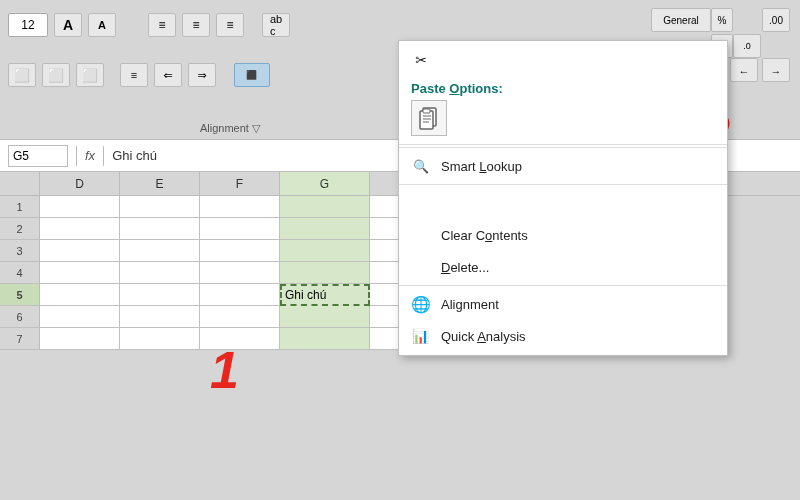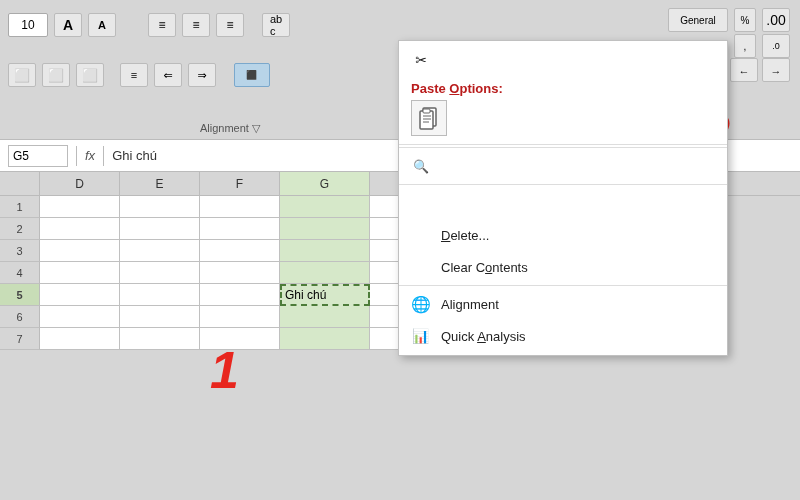--- a/index.html
+++ b/index.html
@@ -220,21 +220,21 @@
       flex-shrink: 0;
     }
 
     .menu-label {
       flex: 1;
     }
 
     .paste-options-label {
       font-size: 13px;
       font-weight: bold;
-      color: #b91c1c;
+      color: #0f766e;
       margin-bottom: 4px;
     }
 
     .paste-icons-row {
       display: flex;
       gap: 4px;
       margin-top: 2px;
     }
 
     .paste-icon-box {
@@ -271,44 +271,44 @@
       text-decoration: underline;
     }
   </style>
 </head>
 <body>
 
 <div class="ribbon">
 
   <div class="ribbon-row1">
     <div class="font-size-box">
-      <span>10</span>
+      <span>12</span>
     </div>
     <div class="ribbon-btn" style="font-size:14px; font-weight:bold;">A</div>
     <div class="ribbon-btn" style="font-size:11px; font-weight:bold;">A</div>
 
     <div style="width:20px;"></div>
 
     <div class="ribbon-btn" style="font-size:12px;">≡</div>
     <div class="ribbon-btn" style="font-size:12px;">≡</div>
     <div class="ribbon-btn" style="font-size:12px;">≡</div>
 
     <div style="width:6px;"></div>
 
     <div class="ribbon-btn" style="font-size:11px;">ab<br>c</div>
     <div style="width:4px;"></div>
 
-    <div style="position:absolute; right:10px; top:8px; display:flex; gap:6px;">
+    <div style="position:absolute; right:10px; top:8px; display:flex; ">
       <div class="ribbon-btn" style="width:60px; font-size:10px;">General</div>
       <div style="display:flex; flex-direction:column; gap:2px;">
         <div class="ribbon-btn" style="font-size:10px; width:22px;">%</div>
         <div class="ribbon-btn" style="font-size:10px; width:22px;">,</div>
       </div>
       <div style="display:flex; flex-direction:column; gap:2px;">
-        <div class="ribbon-btn" style="font-size:14px;">.00</div>
+        <div class="ribbon-btn" style="font-size:10px;margin-left:29px;">.00</div>
         <div class="ribbon-btn" style="font-size:9px;">.0</div>
       </div>
     </div>
   </div>
 
   <div class="ribbon-row2">
 
     <div class="ribbon-btn">⬜</div>
     <div class="ribbon-btn">⬜</div>
     <div class="ribbon-btn">⬜</div>
@@ -468,38 +468,39 @@
         </svg>
       </div>
     </div>
   </div>
 
 
   <div class="menu-separator"></div>
 
   <div class="menu-item">
     <span class="menu-icon" style="font-size:13px;">🔍</span>
+    <span class="menu-label">Smart <span class="underline-char">L</span>ookup</span>
   </div>
 
   <div class="menu-separator"></div>
 
   <div class="menu-item">
     <span class="menu-icon"></span>
+  </div>
+
+  <div class="menu-item">
+    <span class="menu-icon"></span>
+    <span class="menu-label">Clear C<span class="underline-char">o</span>ntents</span>
   </div>
 
   <div class="menu-item">
     <span class="menu-icon"></span>
     <span class="menu-label"><span class="underline-char">D</span>elete...</span>
   </div>
 
-  <div class="menu-item">
-    <span class="menu-icon"></span>
-    <span class="menu-label">Clear C<span class="underline-char">o</span>ntents</span>
-  </div>
-
   <div class="menu-separator"></div>
 
   <div class="menu-item">
     <span class="menu-icon" style="font-size:16px;">🌐</span>
     <span class="menu-label">Alignment</span>
   </div>
 
   <div class="menu-item">
     <span class="menu-icon" style="font-size:14px;">📊</span>
     <span class="menu-label">Quick <span class="underline-char">A</span>nalysis</span>

